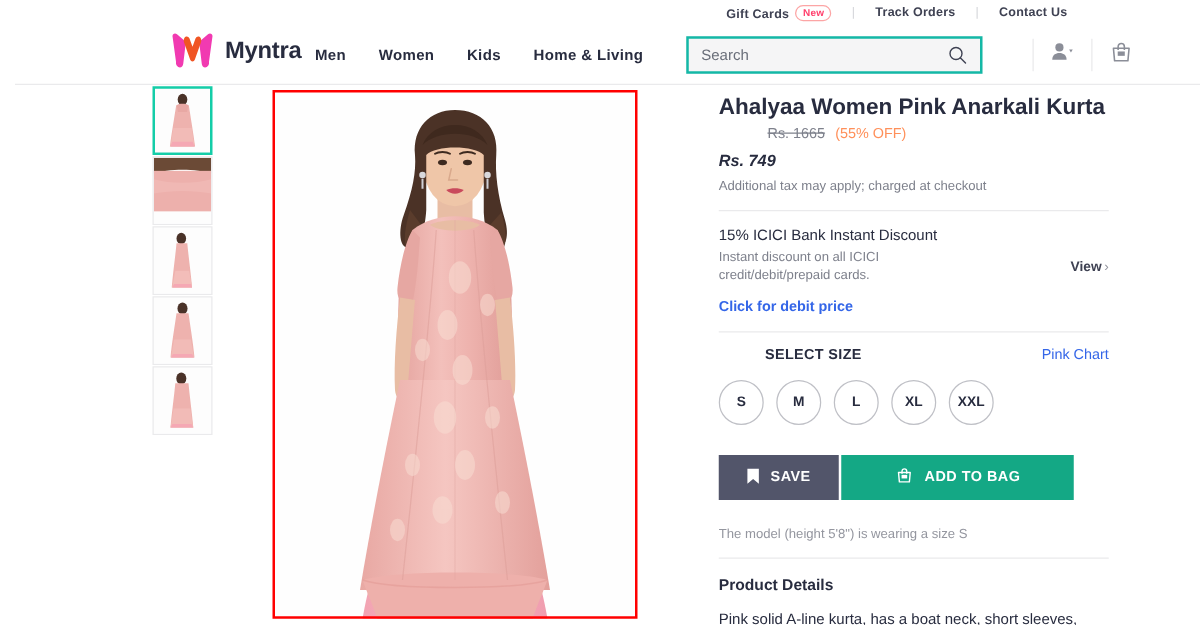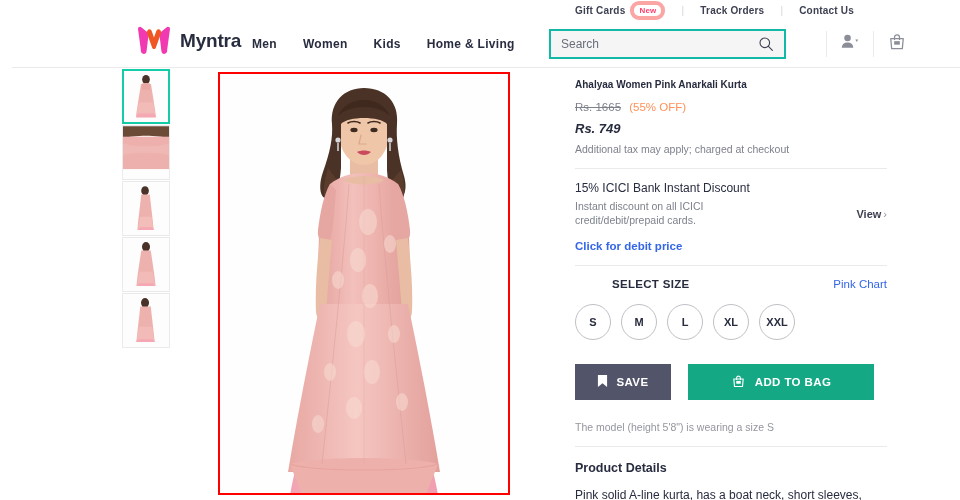--- a/index.html
+++ b/index.html
@@ -34,21 +34,21 @@
     font-weight: bold;
     letter-spacing: .2px;
   }
   .top-link {
     color: #3e4152;
     text-decoration: none;
     white-space: nowrap;
   }
   .new-badge {
     display: inline-block;
-    border: 4px solid #fca5a5;
+    border: 1px solid #fca5a5;
     color: #ff3f6c;
     border-radius: 9px;
     font-size: 8px;
     font-weight: bold;
     padding: 1px 5px 1px 5px;
     margin-left: 5px;
     line-height: 9px;
     vertical-align: 1px;
   }
   .top-sep {
@@ -203,30 +203,31 @@
 
   
   .detail {
     position: absolute;
     left: 575px;
     top: 0;
     width: 312px;
   }
 
   .product-title {
-    font-size: 10px;
+    font-size: 18px;
     font-weight: bold;
     color: #282c3f;
     line-height: 18px;
     margin-top: 7px;
   }
   .price-row {
     margin-top: 6px;
     font-size: 11.5px;
     line-height: 14px;
+    margin-left: 39px;
   }
   .price-strike {
     color: #7e818c;
     text-decoration: line-through;
   }
   .price-discount {
     color: #ff905a;
     margin-left: 5px;
   }
   .price-final {
@@ -318,21 +319,21 @@
     justify-content: center;
     font-size: 11px;
     font-weight: bold;
     color: #282c3f;
     cursor: pointer;
     font-family: "Liberation Sans", sans-serif;
   }
 
   .cta-row {
     display: flex;
-    gap: 17px;
+    gap: 2px;
     margin-top: 24px;
   }
   .btn-save {
     width: 96px;
     height: 36px;
     background: #52556a;
     color: #fff;
     border: 0;
     display: flex;
     align-items: center;

